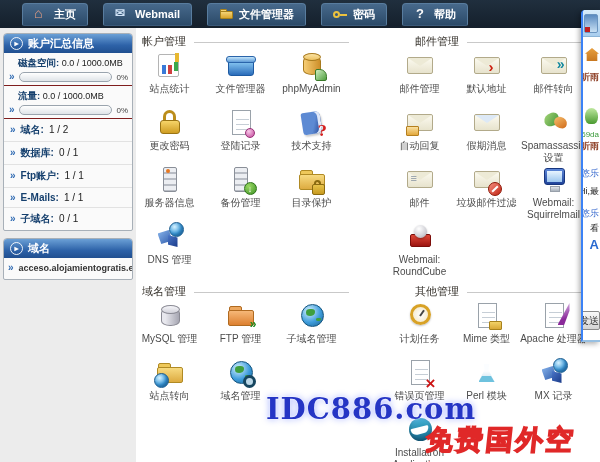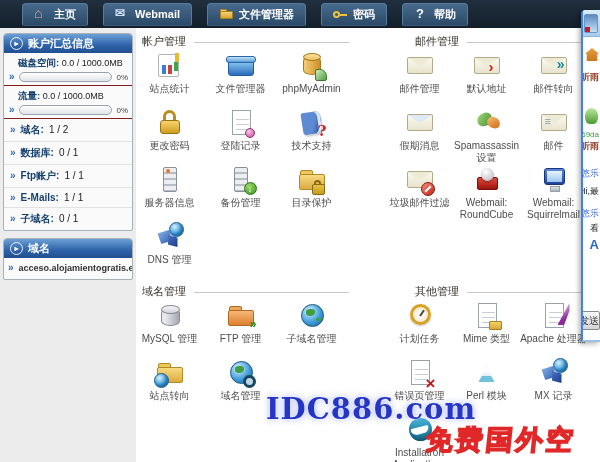--- a/index.html
+++ b/index.html
@@ -334,48 +334,54 @@
           </span>
           <span class="alabel">默认地址</span>
         </div>
       <div class="app">
           <span class="ic ic-env">
             <i class="eb b-dbl"></i>
           </span>
           <span class="alabel">邮件转向</span>
         </div>
       <div class="app">
+          <span class="ic ic-env">
+            <i class="eb b-reply"></i>
+          </span>
+          <span class="alabel">自动回复</span>
+        </div>
+      <div class="app">
           <span class="ic ic-env v-vac"></span>
           <span class="alabel">假期消息</span>
         </div>
       <div class="app">
           <span class="ic ic-spam"></span>
           <span class="alabel">Spamassassin 设置</span>
         </div>
       <div class="app">
           <span class="ic ic-env">
             <i class="eb b-lines"></i>
           </span>
           <span class="alabel">邮件</span>
         </div>
       <div class="app">
           <span class="ic ic-env">
             <i class="eb b-block"></i>
           </span>
           <span class="alabel">垃圾邮件过滤</span>
         </div>
       <div class="app">
+          <span class="ic ic-monitor">
+            <i class="badge b-stand"></i>
+          </span>
+          <span class="alabel">Webmail: Squirrelmail</span>
+        </div>
+      <div class="app">
           <span class="ic ic-roundcube"></span>
           <span class="alabel">Webmail: RoundCube</span>
-        </div>
-      <div class="app">
-          <span class="ic ic-monitor">
-            <i class="badge b-stand"></i>
-          </span>
-          <span class="alabel">Webmail: Squirrelmail</span>
         </div>
     </div>
   </div>
 
   <div class="sec" id="sec-domain">
     <div class="sec-head">
         <span class="sec-title">域名管理</span>
         <span class="sec-rule"></span>
       </div>
     <div class="appgrid">

